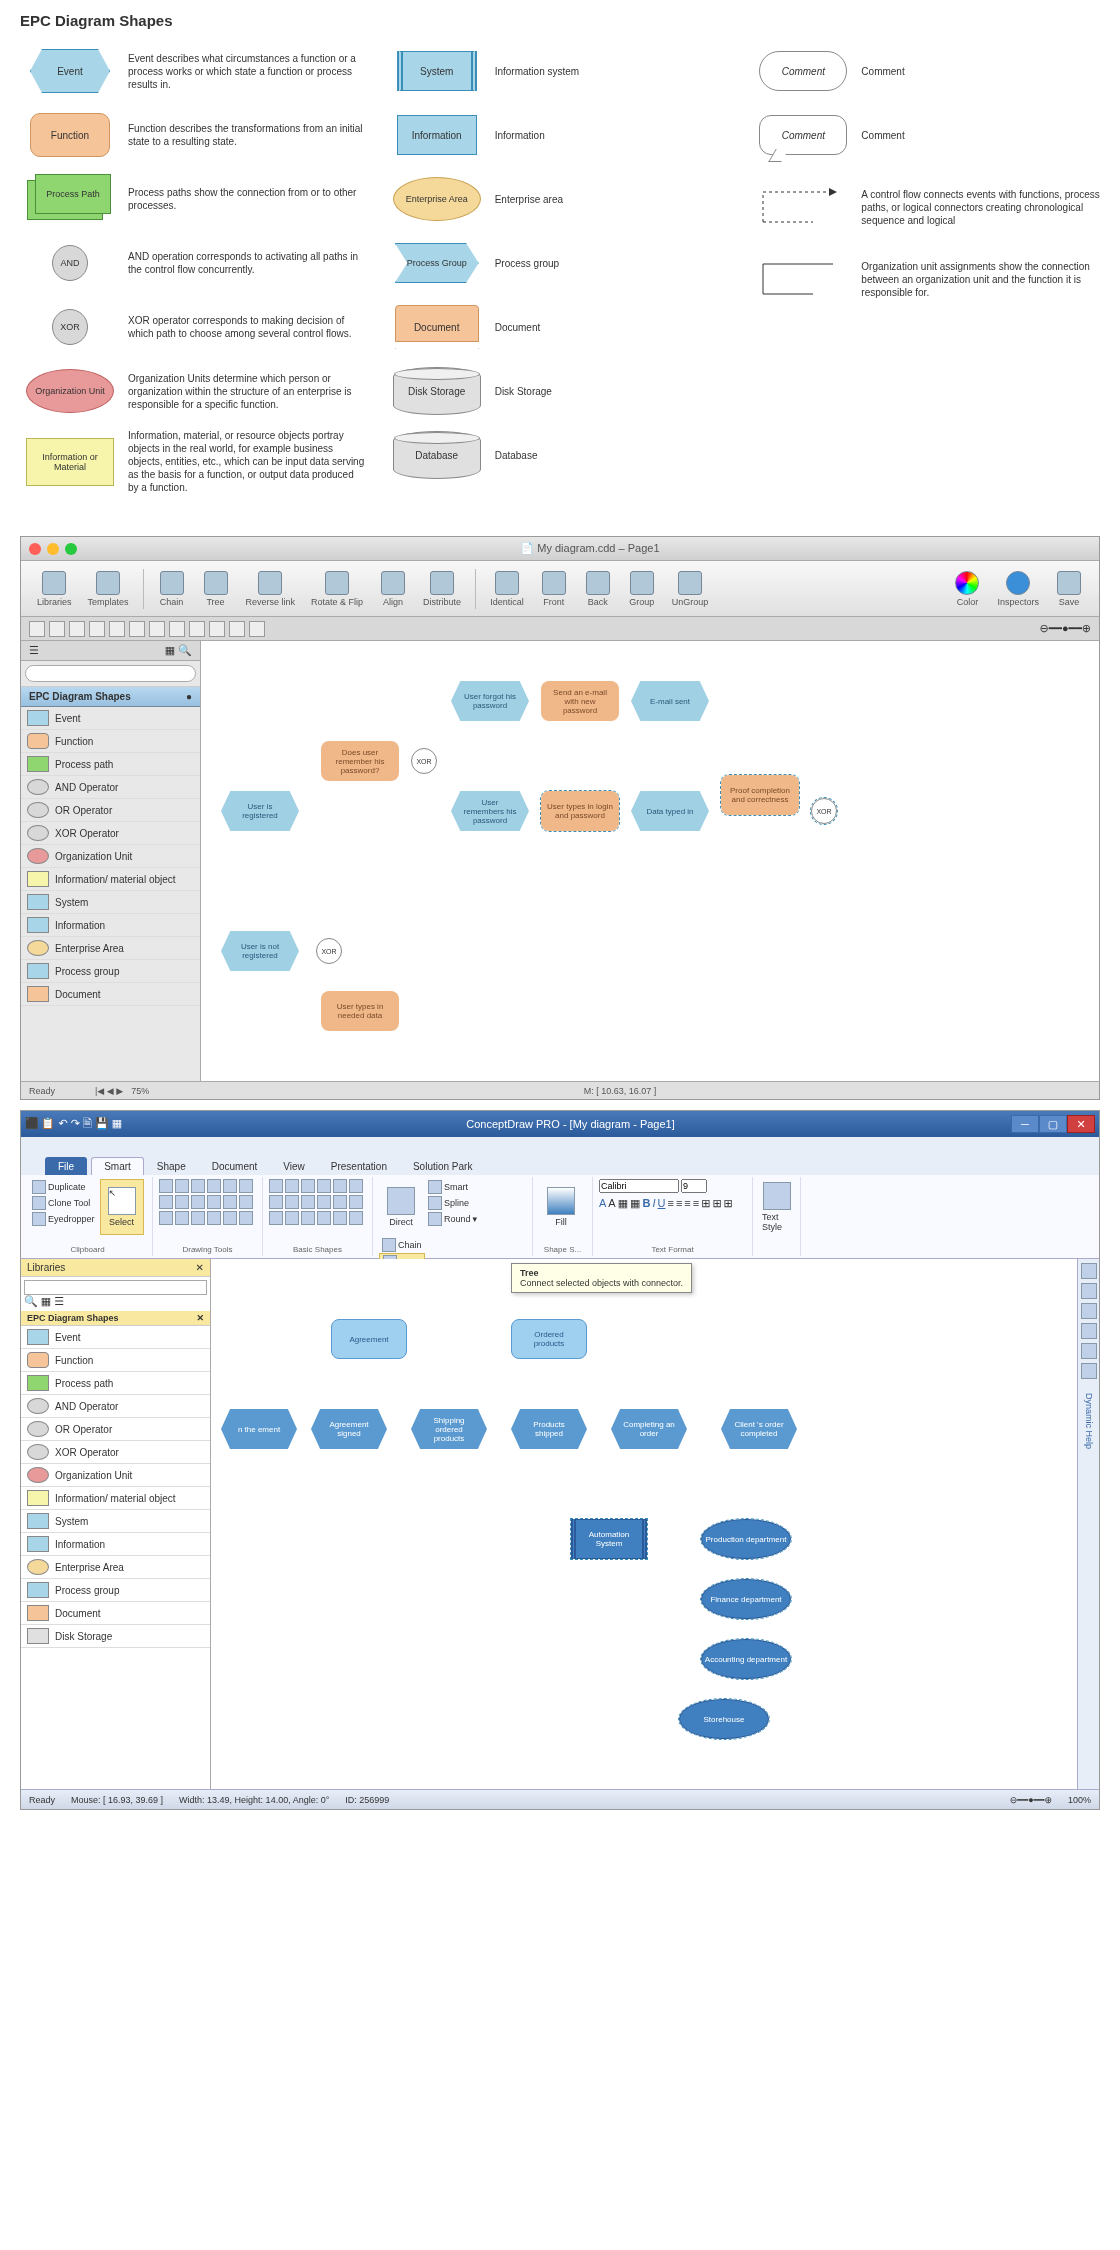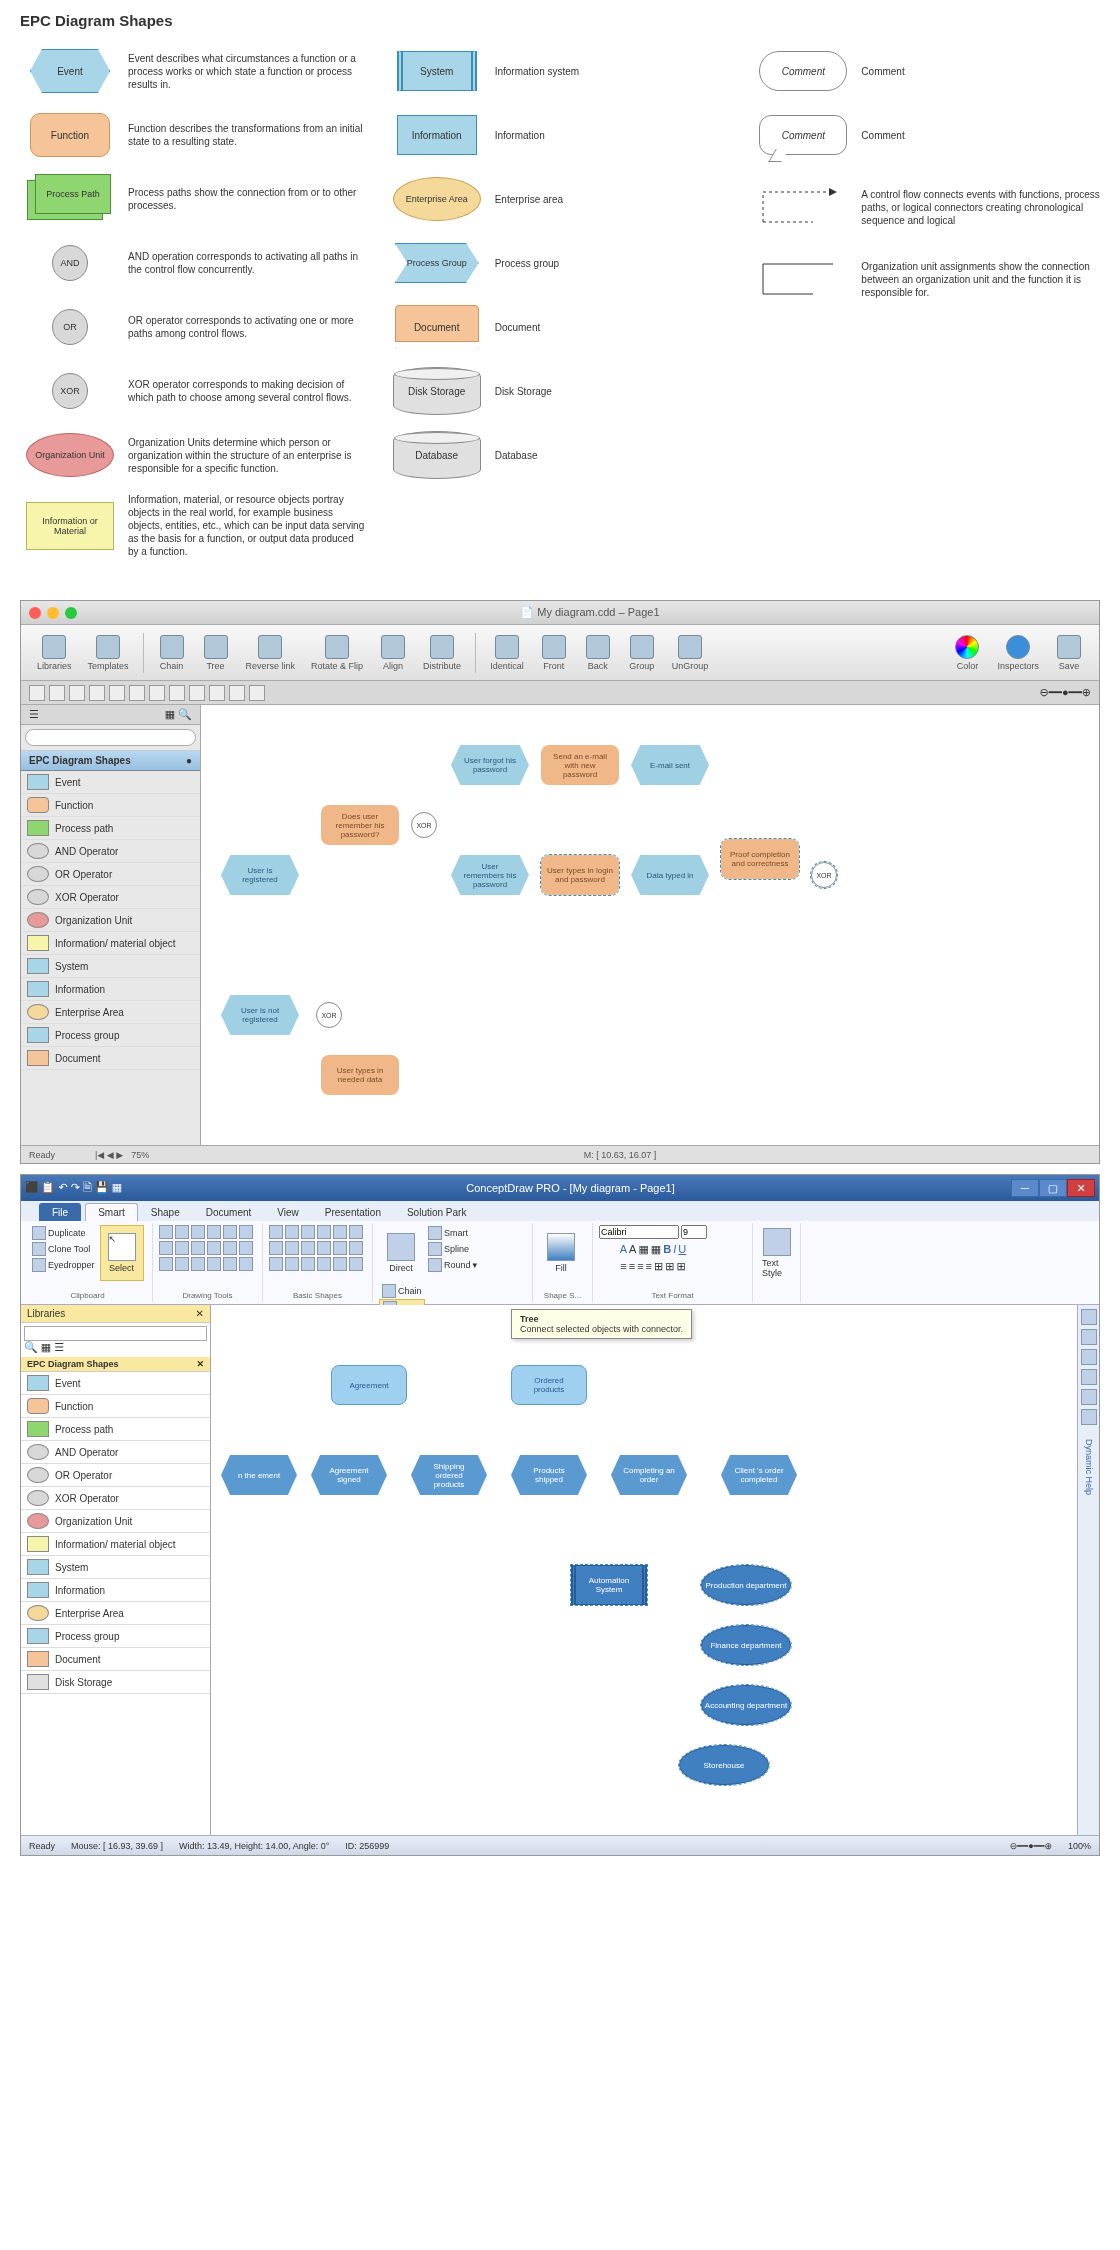--- a/index.html
+++ b/index.html
@@ -71,21 +71,21 @@
 
 .statusbar { height: 18px; background: #e0e0e0; border-top: 1px solid #aaa; display: flex; align-items: center; padding: 0 8px; font-size: 9px; color: #555; }
 .statusbar .center { flex: 1; text-align: center; }
 
 
 .win-titlebar { height: 26px; background: linear-gradient(#4a7aba, #2a5a9a); display: flex; align-items: center; padding: 0 4px; color: #fff; font-size: 11px; }
 .win-btns { display: flex; margin-left: auto; }
 .win-btn { width: 28px; height: 18px; background: #5a8aca; border: 1px solid #3a6aaa; display: flex; align-items: center; justify-content: center; font-size: 11px; color: #fff; }
 .win-btn.close { background: #d04040; border-color: #a02020; }
 
-.ribbon-tabs { height: 20px; background: #e8eef8; display: flex; align-items: flex-end; padding: 0 18px; font-size: 10px; }
+.ribbon-tabs { height: 38px; background: #e8eef8; display: flex; align-items: flex-end; padding: 0 24px; font-size: 10px; }
 .rtab { padding: 3px 12px; border: 1px solid transparent; border-bottom: none; cursor: default; }
 .rtab.file { background: #3a6aaa; color: #fff; border-radius: 3px 3px 0 0; margin-right: 4px; }
 .rtab.active { background: #f8faff; border-color: #aac; border-radius: 3px 3px 0 0; }
 
 .ribbon { height: 84px; background: #f8faff; border-bottom: 1px solid #aac; display: flex; padding: 2px; }
 .rgroup { border-right: 1px solid #dde; padding: 2px 6px; display: flex; flex-direction: column; }
 .rgroup-body { flex: 1; display: flex; flex-wrap: wrap; align-content: flex-start; gap: 2px; }
 .rgroup-label { font-size: 8px; text-align: center; color: #666; }
 .r-item { font-size: 9px; padding: 1px 3px; display: flex; align-items: center; gap: 2px; }
 .r-item.big { flex-direction: column; width: 44px; height: 56px; justify-content: center; }
@@ -138,26 +138,20 @@
             <div class="front">Process Path</div>
           </div>
         </div>
         <div class="legend-desc">Process paths show the connection from or to other processes.</div>
       </div>
     <div class="legend-row">
         <div class="legend-shape">
           <div class="shape-circle">AND</div>
         </div>
         <div class="legend-desc">AND operation corresponds to activating all paths in the control flow concurrently.</div>
-      </div>
-    <div class="legend-row">
-        <div class="legend-shape">
-          <div class="shape-circle">OR</div>
-        </div>
-        <div class="legend-desc">OR operator corresponds to activating one or more paths among control flows.</div>
       </div>
     <div class="legend-row">
         <div class="legend-shape">
           <div class="shape-circle">XOR</div>
         </div>
         <div class="legend-desc">XOR operator corresponds to making decision of which path to choose among several control flows.</div>
       </div>
     <div class="legend-row">
         <div class="legend-shape">
           <div class="shape-ellipse">Organization Unit</div>
@@ -556,21 +550,21 @@
     <div class="rgroup" style="width:60px">
       <div class="rgroup-body">
           <div class="r-item big">
             <div class="r-icon lg" style="background:linear-gradient(#fff,#4080c0)"></div>
             <span>Fill</span>
           </div>
         </div>
       <div class="rgroup-label">Shape S...</div>
     </div>
     <div class="rgroup" style="width:160px">
-      <div class="rgroup-body" style="flex-direction:column;align-items:center">
+      <div class="rgroup-body" style="flex-direction:row;align-items:flex-start">
         <div style="display:flex;gap:2px">
             <input style="width: 80px; font-size: 9px;" value="Calibri">
             <input style="width: 26px; font-size: 9px;" value="9">
           </div>
         <div style="display:flex;gap:2px;margin-top:2px">
             <span style="color:#3a6aaa">A</span>
             <span>A</span>
             <span>▦</span>
             <span>▦</span>
             <span style="font-weight:bold;color:#3a6aaa">B</span>

